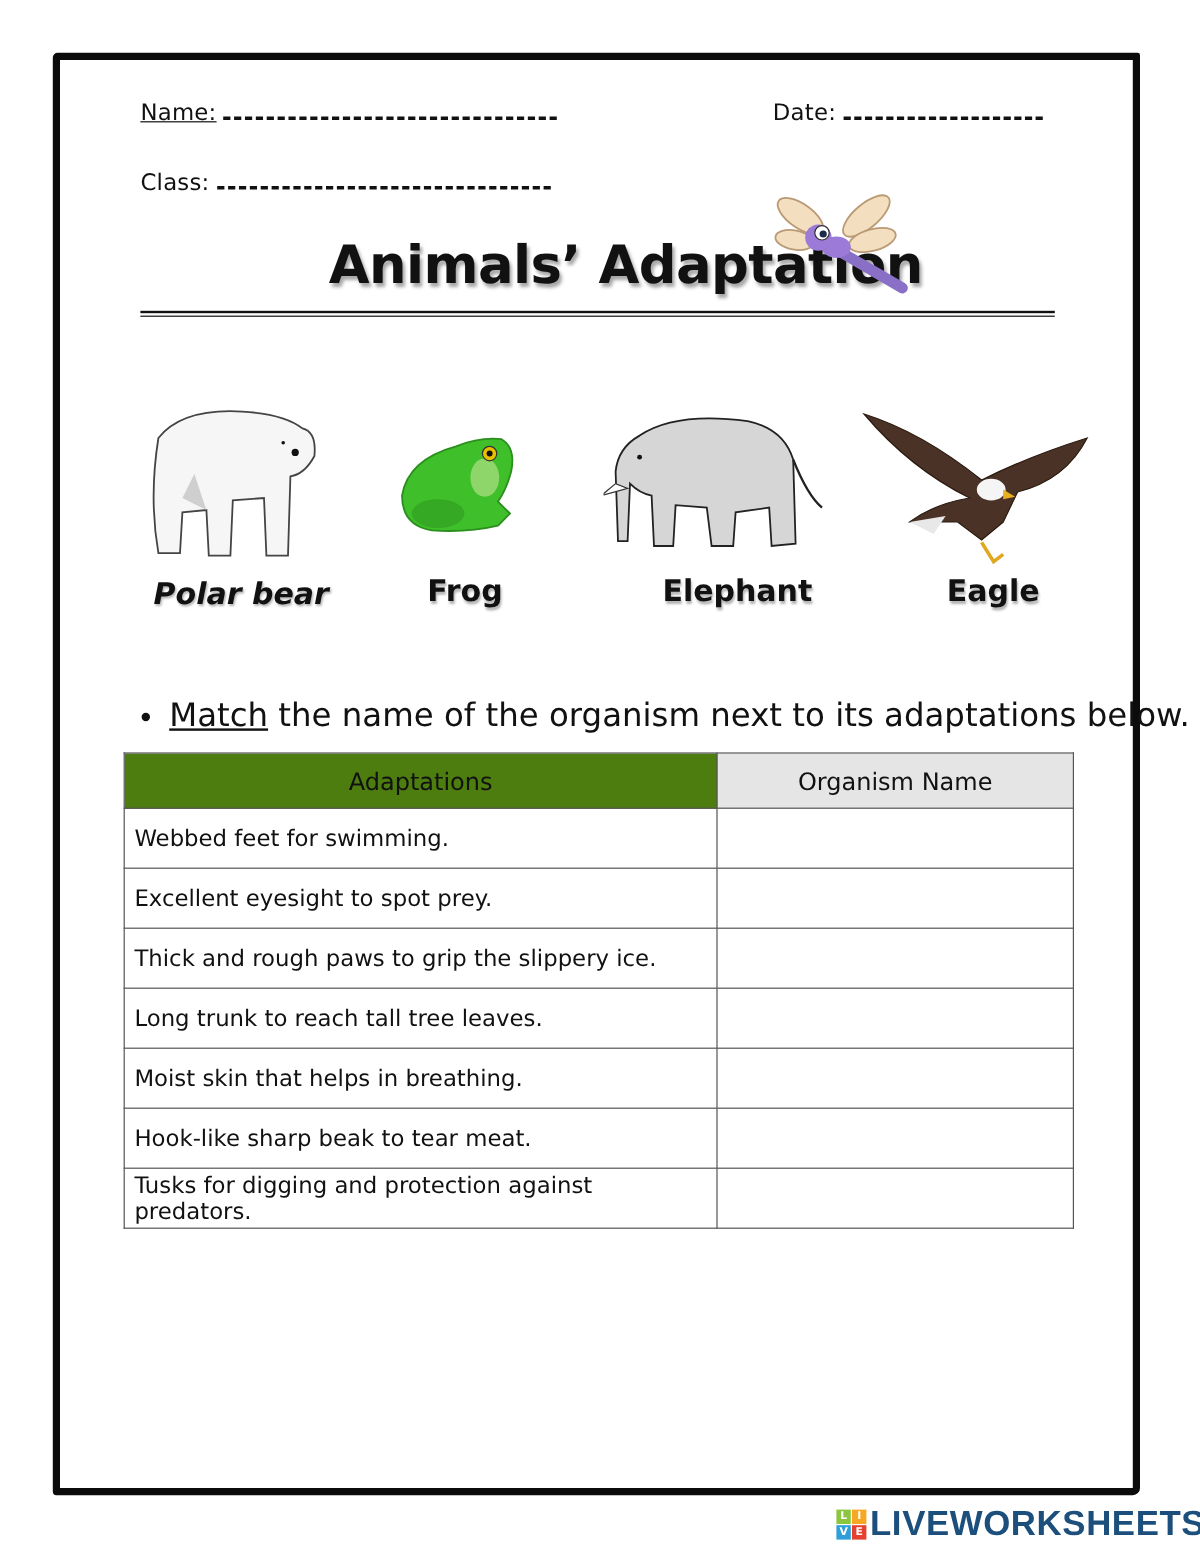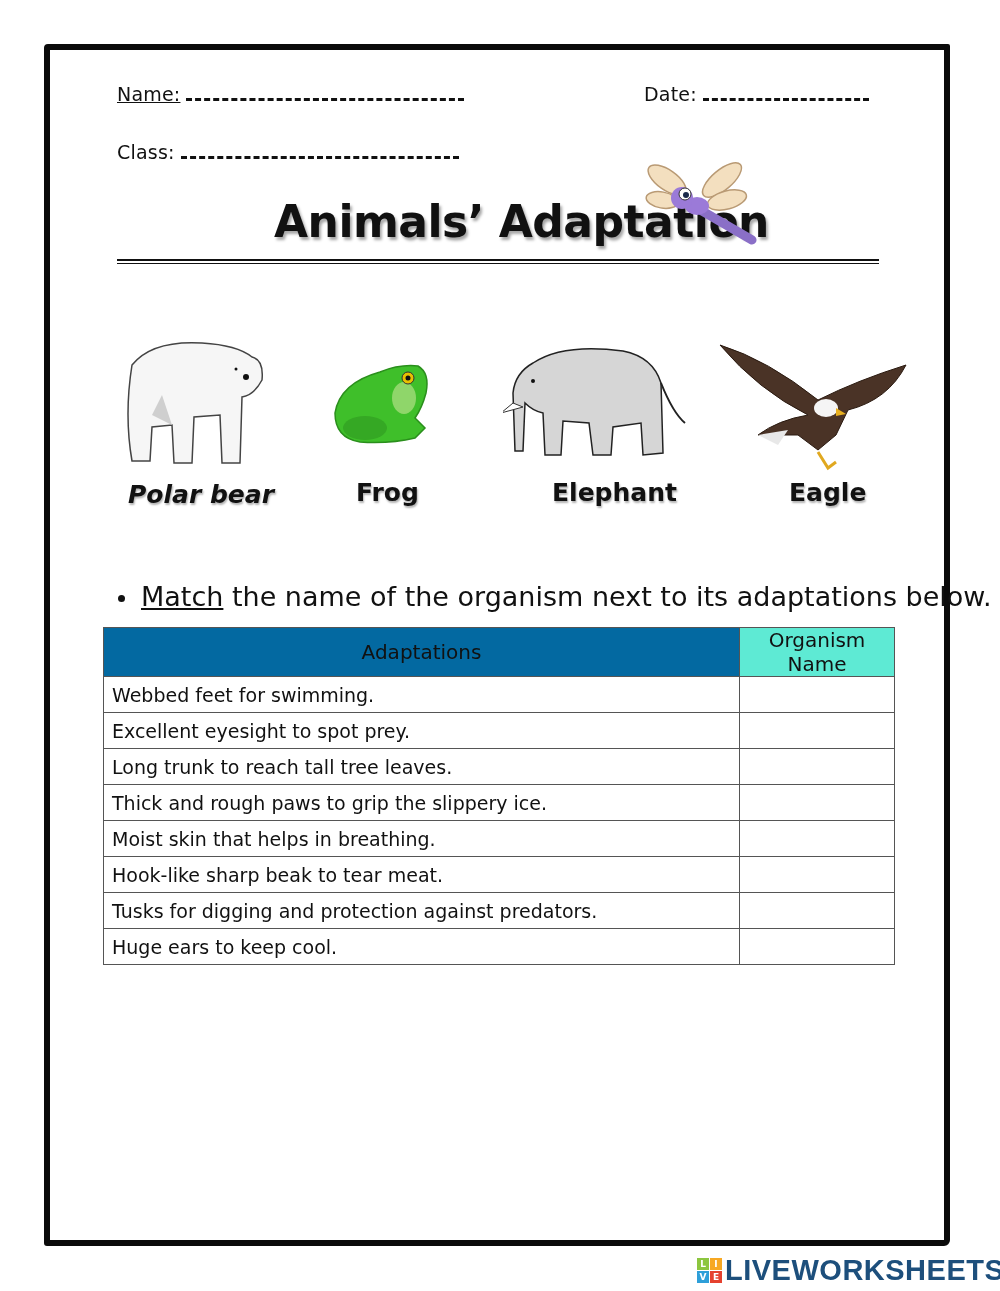--- a/index.html
+++ b/index.html
@@ -12,24 +12,24 @@
   .title-wrap { position:absolute; left:117px; top:196px; width:762px; height:70px; }
   .title { position:absolute; left:157px; top:0; font-size:44px; font-weight:bold; color:#111;
            text-shadow:2px 3px 3px rgba(0,0,0,0.35); letter-spacing:-0.5px; }
   .rule1 { position:absolute; left:117px; top:259px; width:762px; height:0; border-top:2px solid #111; }
   .rule2 { position:absolute; left:117px; top:263px; width:762px; height:0; border-top:1px solid #111; }
   .animal-label { position:absolute; font-size:25px; font-weight:bold; text-shadow:1px 2px 2px rgba(0,0,0,0.3); white-space:nowrap; }
   .instruction { position:absolute; left:118px; top:581px; font-size:27px; white-space:nowrap; }
   .instruction .bullet { display:inline-block; width:7px; height:7px; border-radius:50%; background:#111; vertical-align:middle; margin-right:16px; }
   .instruction u { text-decoration:underline; }
   table.adapt { position:absolute; left:103px; top:627px; width:792px; border-collapse:collapse; font-size:19px; }
-  table.adapt th, table.adapt td { border:1px solid #555; height:36px; padding:0 8px; box-sizing:border-box; }
+  table.adapt th, table.adapt td { border:1px solid #555; height:50px; padding:0 8px; box-sizing:border-box; }
   table.adapt th { font-weight:normal; font-size:20px; text-align:center; height:46px; }
-  table.adapt th.col-a { background:#0369a1; width:636px; }
-  table.adapt th.col-b { background:#5eead4; }
+  table.adapt th.col-a { background:#4d7c0f; width:494px; }
+  table.adapt th.col-b { background:#e5e5e5; }
   table.adapt td.answer { background:#fff; }
   .logo { position:absolute; left:697px; top:1255px; height:30px; display:flex; align-items:center; }
   .tiles { display:grid; grid-template-columns:12px 12px; grid-template-rows:12px 12px; gap:1px; margin-right:3px; }
   .tile { font-size:9px; font-weight:bold; color:#fff; text-align:center; line-height:12px; }
   .logo-text { font-size:29px; font-weight:bold; color:#1d4f7c; letter-spacing:0.5px; font-family:"Liberation Sans", sans-serif; }
 </style>
 </head>
 <body>
 
 <div class="frame"></div>
@@ -115,41 +115,37 @@
   <tbody>
     <tr>
         <td>Webbed feet for swimming.</td>
         <td class="answer"></td>
       </tr>
     <tr>
         <td>Excellent eyesight to spot prey.</td>
         <td class="answer"></td>
       </tr>
     <tr>
-        <td>Long trunk to reach tall tree leaves.</td>
+        <td>Thick and rough paws to grip the slippery ice.</td>
         <td class="answer"></td>
       </tr>
     <tr>
-        <td>Thick and rough paws to grip the slippery ice.</td>
+        <td>Long trunk to reach tall tree leaves.</td>
         <td class="answer"></td>
       </tr>
     <tr>
         <td>Moist skin that helps in breathing.</td>
         <td class="answer"></td>
       </tr>
     <tr>
         <td>Hook-like sharp beak to tear meat.</td>
         <td class="answer"></td>
       </tr>
     <tr>
         <td>Tusks for digging and protection against predators.</td>
-        <td class="answer"></td>
-      </tr>
-    <tr>
-        <td>Huge ears to keep cool.</td>
         <td class="answer"></td>
       </tr>
   </tbody>
 </table>
 
 <div class="logo">
   <div class="tiles">
     <span class="tile" style="background:#8cc63f;">L</span>
     <span class="tile" style="background:#f7a823;">I</span>
     <span class="tile" style="background:#2e9fd9;">V</span>

